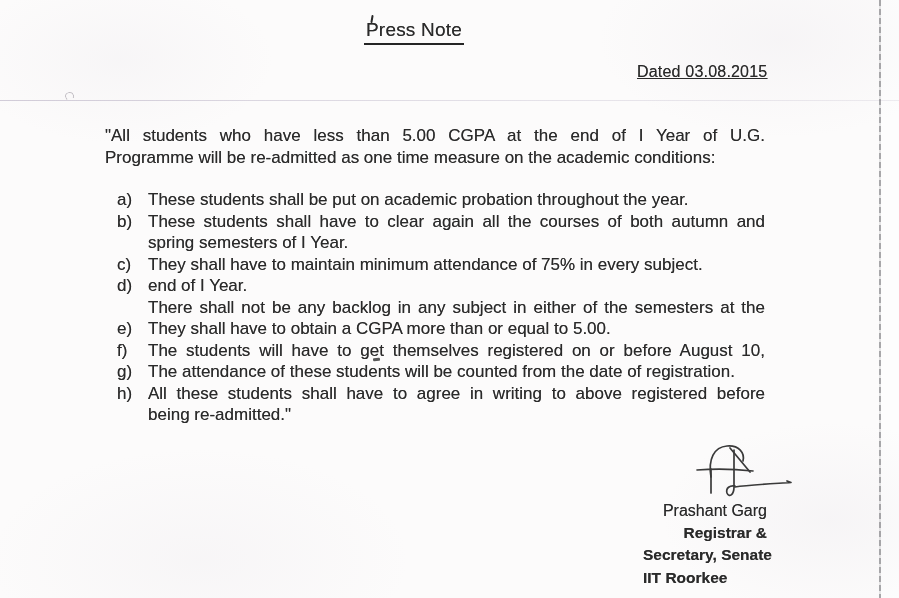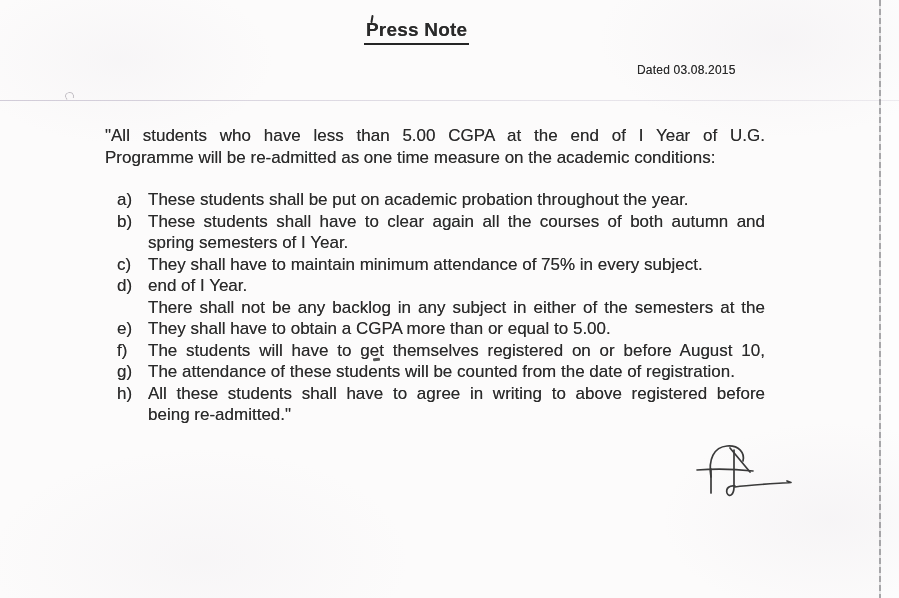--- a/index.html
+++ b/index.html
@@ -48,28 +48,28 @@
   }
   .pen-dash {
     position: absolute; left: 373px; top: 358px; width: 7px; height: 2.5px;
     background: #3b3b3b; border-radius: 1px; transform: rotate(-6deg); opacity: 0.85;
   }
 
   
   .title {
     position: absolute; left: 364px; top: 19px;
     margin: 0;
-    font-size: 19px; font-weight: bold; letter-spacing: 0.2px;
+    font-size: 19px; font-weight: normal; letter-spacing: 0.2px;
     border-bottom: 2px solid #252525;
     padding: 0 2px 2px 2px;
   }
 
   .dated {
     position: absolute; left: 637px; top: 63px;
-    font-size: 12px; letter-spacing: 0.2px;
+    font-size: 16px; letter-spacing: 0.2px; text-decoration: underline;
   }
 
   
   .intro {
     position: absolute; left: 105px; top: 125px; width: 660px;
     font-size: 17px;
   }
   .line { height: 21.55px; line-height: 21.55px; white-space: nowrap; }
   .stretch {
     white-space: normal;
@@ -184,14 +184,20 @@
     <g fill="none" stroke="#3a3a3a" stroke-width="1.7" stroke-linecap="round" stroke-linejoin="round">
       <path d="M 21 36 C 18 18, 24 6, 37 5 C 49 4, 55 12, 53 20"></path>
       <path d="M 40 7 L 60 31"></path>
       <path d="M 7 29 C 25 27.5, 45 28, 63 30"></path>
       <path d="M 21 28 L 21 52"></path>
       <path d="M 44 9 L 44 46 C 44 54, 39 57, 37 52 C 35.5 47, 40 44, 45 45"></path>
       <path d="M 45 46 C 58 44, 78 43, 101 41.5 L 97 40"></path>
     </g>
   </svg>
 
+  <div class="sig-block ink">
+    <div class="sig-line sig-name">Prashant Garg</div>
+    <div class="sig-line align-r">Registrar &amp;</div>
+    <div class="sig-line align-r">Secretary, Senate</div>
+    <div class="sig-line align-l">IIT Roorkee</div>
+  </div>
 
 </div>
 
 </body></html>

